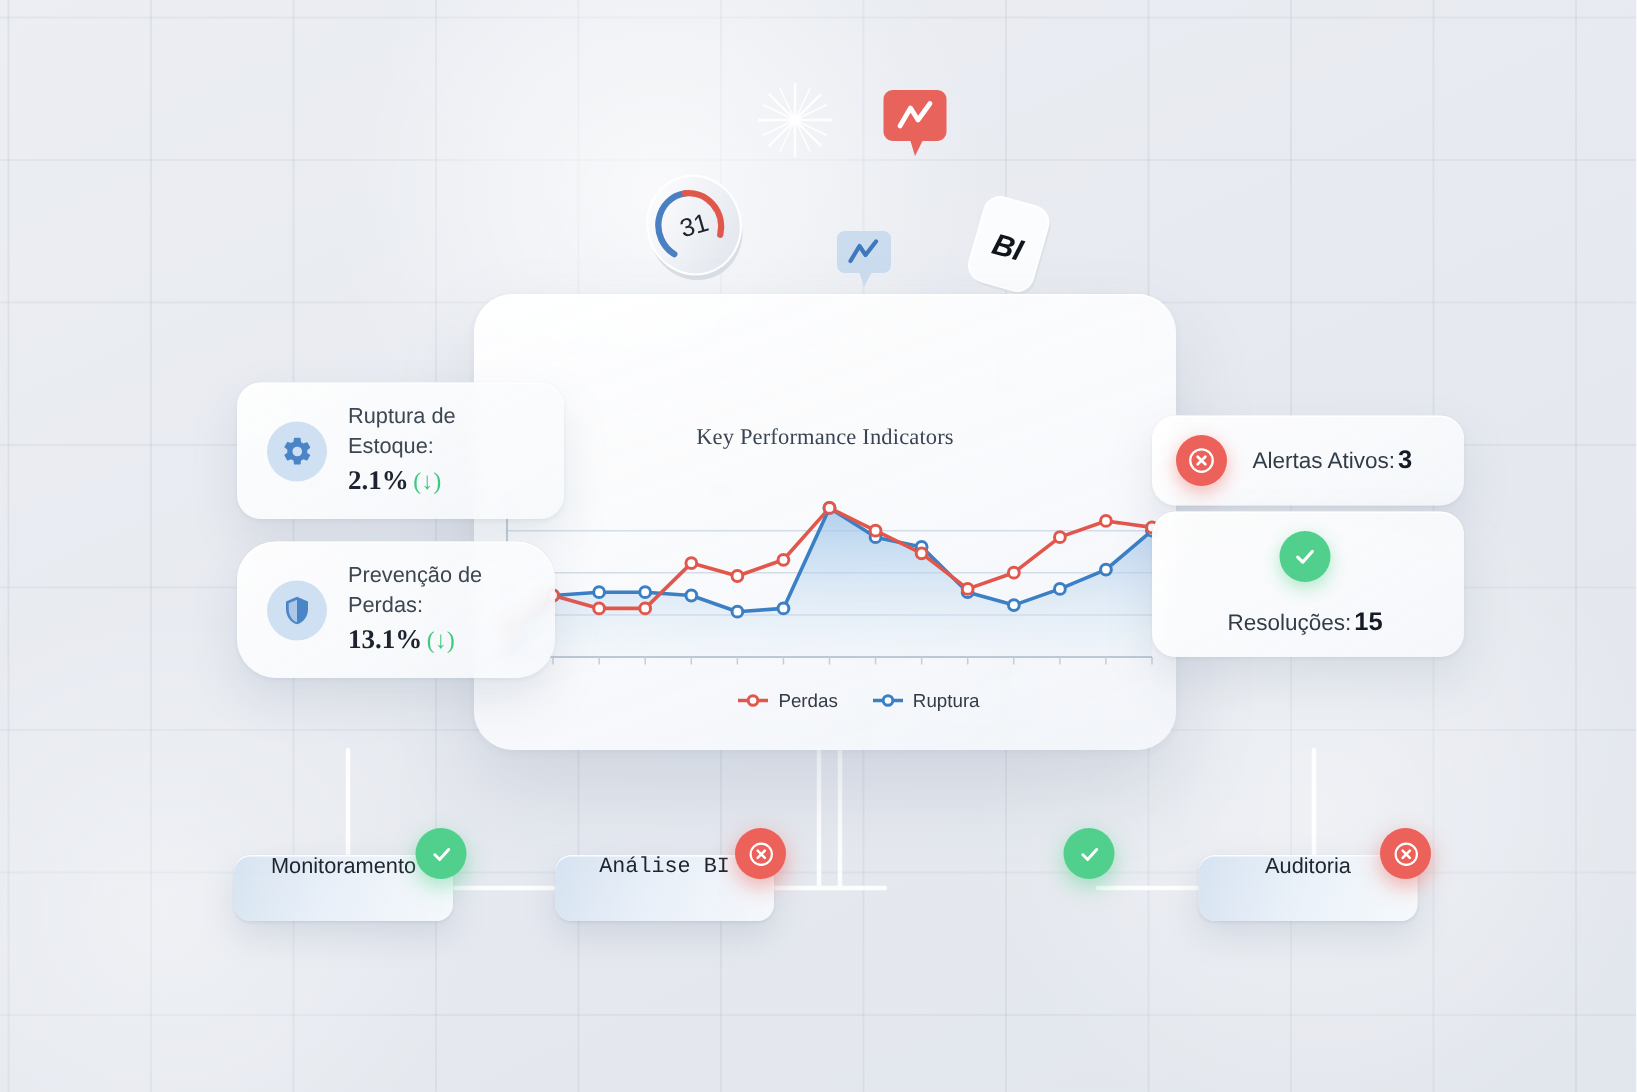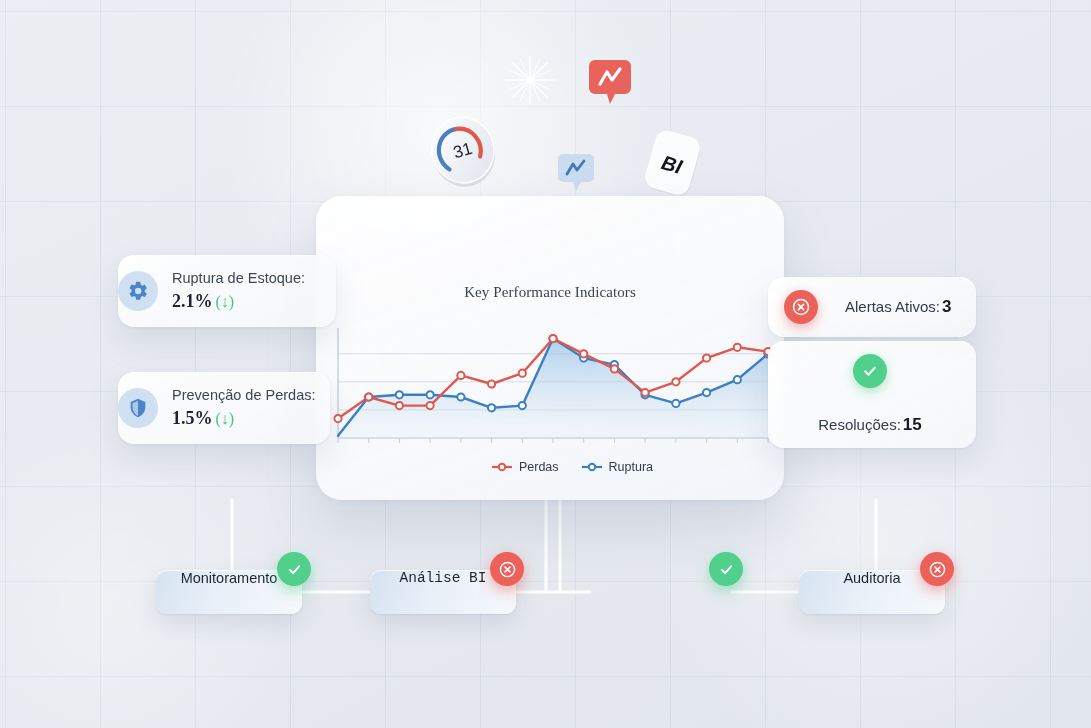--- a/index.html
+++ b/index.html
@@ -55,40 +55,41 @@
   .legend {
     position:absolute; left:0; right:0; top:264px;
     display:flex; justify-content:center; gap:22px; align-items:center;padding-left:44px;
   }
   .legend-item { display:flex; align-items:center; gap:6px; font-size:12.5px; color:#333b47; }
   .legend-mark { width:22px; height:10px; display:block; }
 
   
   .stat {
     position:absolute; display:flex; align-items:center; gap:14px;
-    border-radius:16px; padding:14px 0;
+    border-radius:16px; padding:14px 20px;
     background: linear-gradient(150deg, rgba(255,255,255,.92), rgba(246,248,251,.86));
     box-shadow: 0 14px 30px rgba(120,136,160,.18), 0 1px 3px rgba(120,136,160,.12),
                 inset 0 1px 0 rgba(255,255,255,.95);
     backdrop-filter: blur(5px);
+    margin-left: 40px;
   }
   .stat-ico {
     width:40px; height:40px; border-radius:50%;
     display:flex; align-items:center; justify-content:center; flex:0 0 40px;
   }
   .stat-ico.blue { background:#cfe0f2; }
   .stat-txt .l1 { font-size:14.5px; color:#3d4653; line-height:1.35; }
   .stat-txt .l2 { font-size:18px; font-weight:bold; color:#1d2430; line-height:1.35; display:flex; align-items:flex-end; gap:3px;font-family:Liberation Serif, serif;}
   .arrow-dn { color:#3ec97e; font-weight:normal; font-size:16px; }
 
   #card-ruptura { left:118px; top:255px; width:218px; }
-  #card-perdas  { left:118px; top:372px; width:212px; }
+  #card-perdas  { left:118px; top:361px; width:212px;border-radius:26px; }
 
   .kpi {
-    position:absolute; display:flex; align-items:center; gap:27px;
+    position:absolute; display:flex; align-items:center; gap:17px;
     border-radius:16px; padding:13px 20px 13px 16px;
     background: linear-gradient(150deg, rgba(255,255,255,.93), rgba(246,248,251,.87));
     box-shadow: 0 14px 30px rgba(120,136,160,.18), 0 1px 3px rgba(120,136,160,.12),
                 inset 0 1px 0 rgba(255,255,255,.95);
     backdrop-filter: blur(5px);
     font-size:15px; color:#323b48; white-space:nowrap;
   }
   #kpi-alertas { left:768px; top:277px; width:208px; }
   #kpi-resol   { left:768px; top:341px; width:208px;flex-direction:column; }
   .kpi b { font-weight:bold; color:#151b24; font-size:17px; margin-left:2px; }
@@ -320,21 +321,21 @@
   <div class="stat" id="card-perdas">
     <div class="stat-ico blue">
       <svg width="22" height="22" viewBox="0 0 24 24" fill="#4a86c7">
         <path d="M12,2 L20,5.4 V11 c0,5.2-3.4,9.6-8,11 C7.4,20.6,4,16.2,4,11 V5.4 Z"></path>
         <path d="M12,4.2 V20.6 C8.6,19.3,6,15.6,6,11 V6.8 Z" fill="#ffffff" opacity=".55"></path>
       </svg>
     </div>
     <div class="stat-txt">
       <div class="l1">Prevenção de Perdas:</div>
       <div class="l2">
-        <span>1.5%</span>
+        <span>13.1%</span>
         <span class="arrow-dn">(↓)</span>
       </div>
     </div>
   </div>
 
   <div class="kpi" id="kpi-alertas">
     <div class="badge-circ red">
       <svg width="18" height="18" viewBox="0 0 24 24">
         <circle cx="12" cy="12" r="10" fill="none" stroke="#ffffff" stroke-width="2"></circle>
         <path d="M8.6,8.6 L15.4,15.4 M15.4,8.6 L8.6,15.4" stroke="#ffffff" stroke-width="2.4" stroke-linecap="round"></path>

